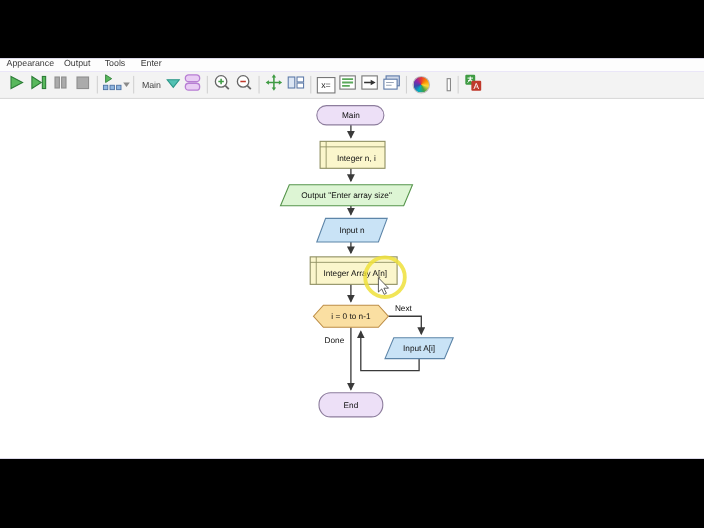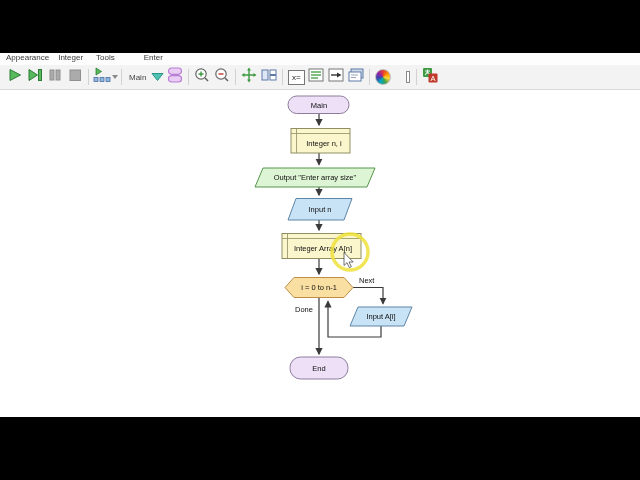--- a/index.html
+++ b/index.html
@@ -7,21 +7,21 @@
     width:640px;height:480px;position:relative;background:#000;
     font-family:"Liberation Sans","DejaVu Sans",sans-serif;overflow:hidden;
   }
   .frame{position:absolute;left:0;top:53px;width:640px;height:364px;background:#c4b5fd;}
   
   .menubar{position:absolute;left:0;top:0;width:100%;height:12px;background:#fdfdfd;overflow:hidden;}
   .menubar .inner{display:flex;gap:0;padding-left:6px;margin-top:-1px;}
   .menu-item{font-size:8px;color:#3a3a3a;padding:1px 0;}
   .menu-item.m0{margin-right:9px;}
   .menu-item.m1{margin-right:13px;}
-  .menu-item.m2{margin-right:29px;}
+  .menu-item.m2{margin-right:14px;}
   
   .toolbar{
     position:absolute;left:0;top:12px;width:100%;height:25px;background:#f3f3f3;
     border-bottom:1px solid #dadada;display:flex;align-items:center;padding-left:5px;box-sizing:border-box;
   }
   .tbtn{width:20px;height:20px;display:flex;align-items:center;justify-content:center;flex:0 0 auto;}
   .tsep{width:1px;height:16px;background:#d2d2d2;margin:0 3px;flex:0 0 auto;}
   .fn-label{font-size:8px;color:#444;margin:0 3px 0 4px;flex:0 0 auto;}
   .caret-sm{width:0;height:0;border-left:3px solid transparent;border-right:3px solid transparent;border-top:4px solid #8a8a8a;margin-left:1px;}
   .colorwheel{width:14px;height:14px;border-radius:50%;
@@ -44,21 +44,21 @@
   .edge{stroke:#3A3A3A;stroke-width:1.2;fill:none;}
 </style>
 </head>
 <body>
 
 <div class="frame">
 
   <div class="menubar">
     <div class="inner">
       <span class="menu-item m0">Appearance</span>
-      <span class="menu-item m1">Integer</span>
+      <span class="menu-item m1">Output</span>
       <span class="menu-item m2">Tools</span>
       <span class="menu-item">Enter</span>
     </div>
   </div>
 
   <div class="toolbar">
     <div class="tbtn">
       <span><svg width="16" height="16">
             <path d="M3 2.5 L13.5 8 L3 13.5 Z" fill="#58b85c" stroke="#2c7d37" stroke-width="1"></path>
           </svg></span>

